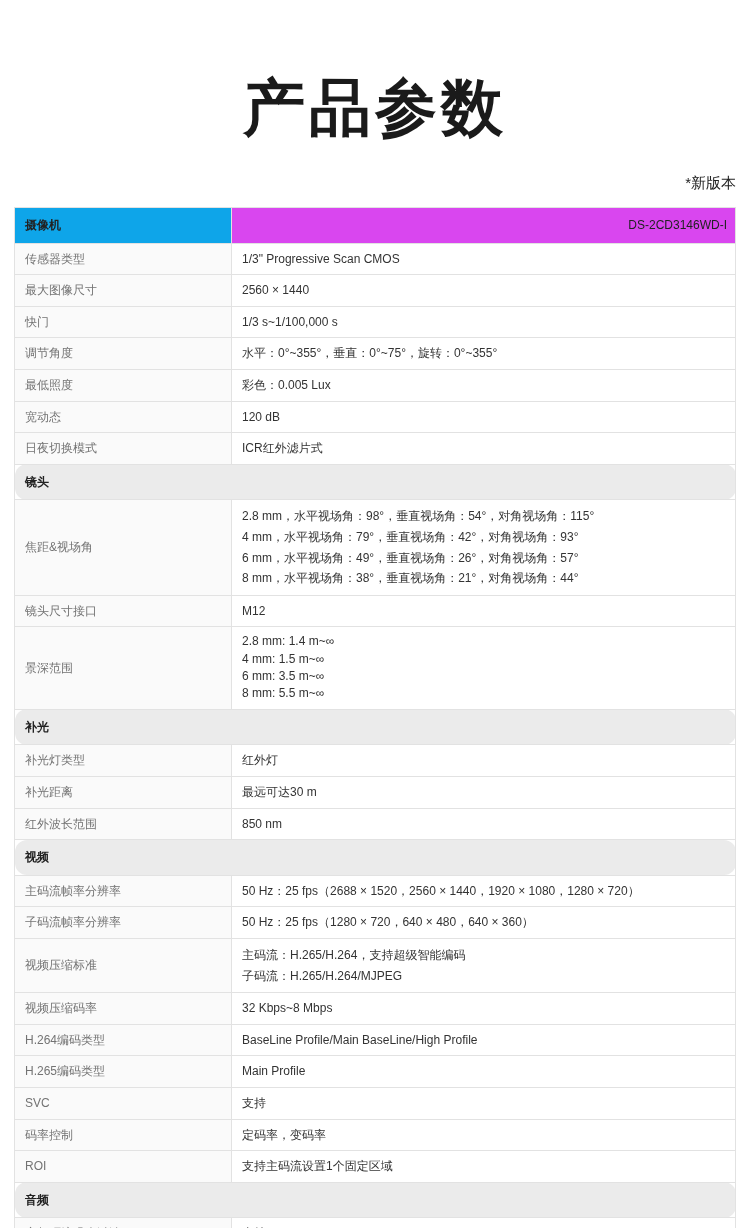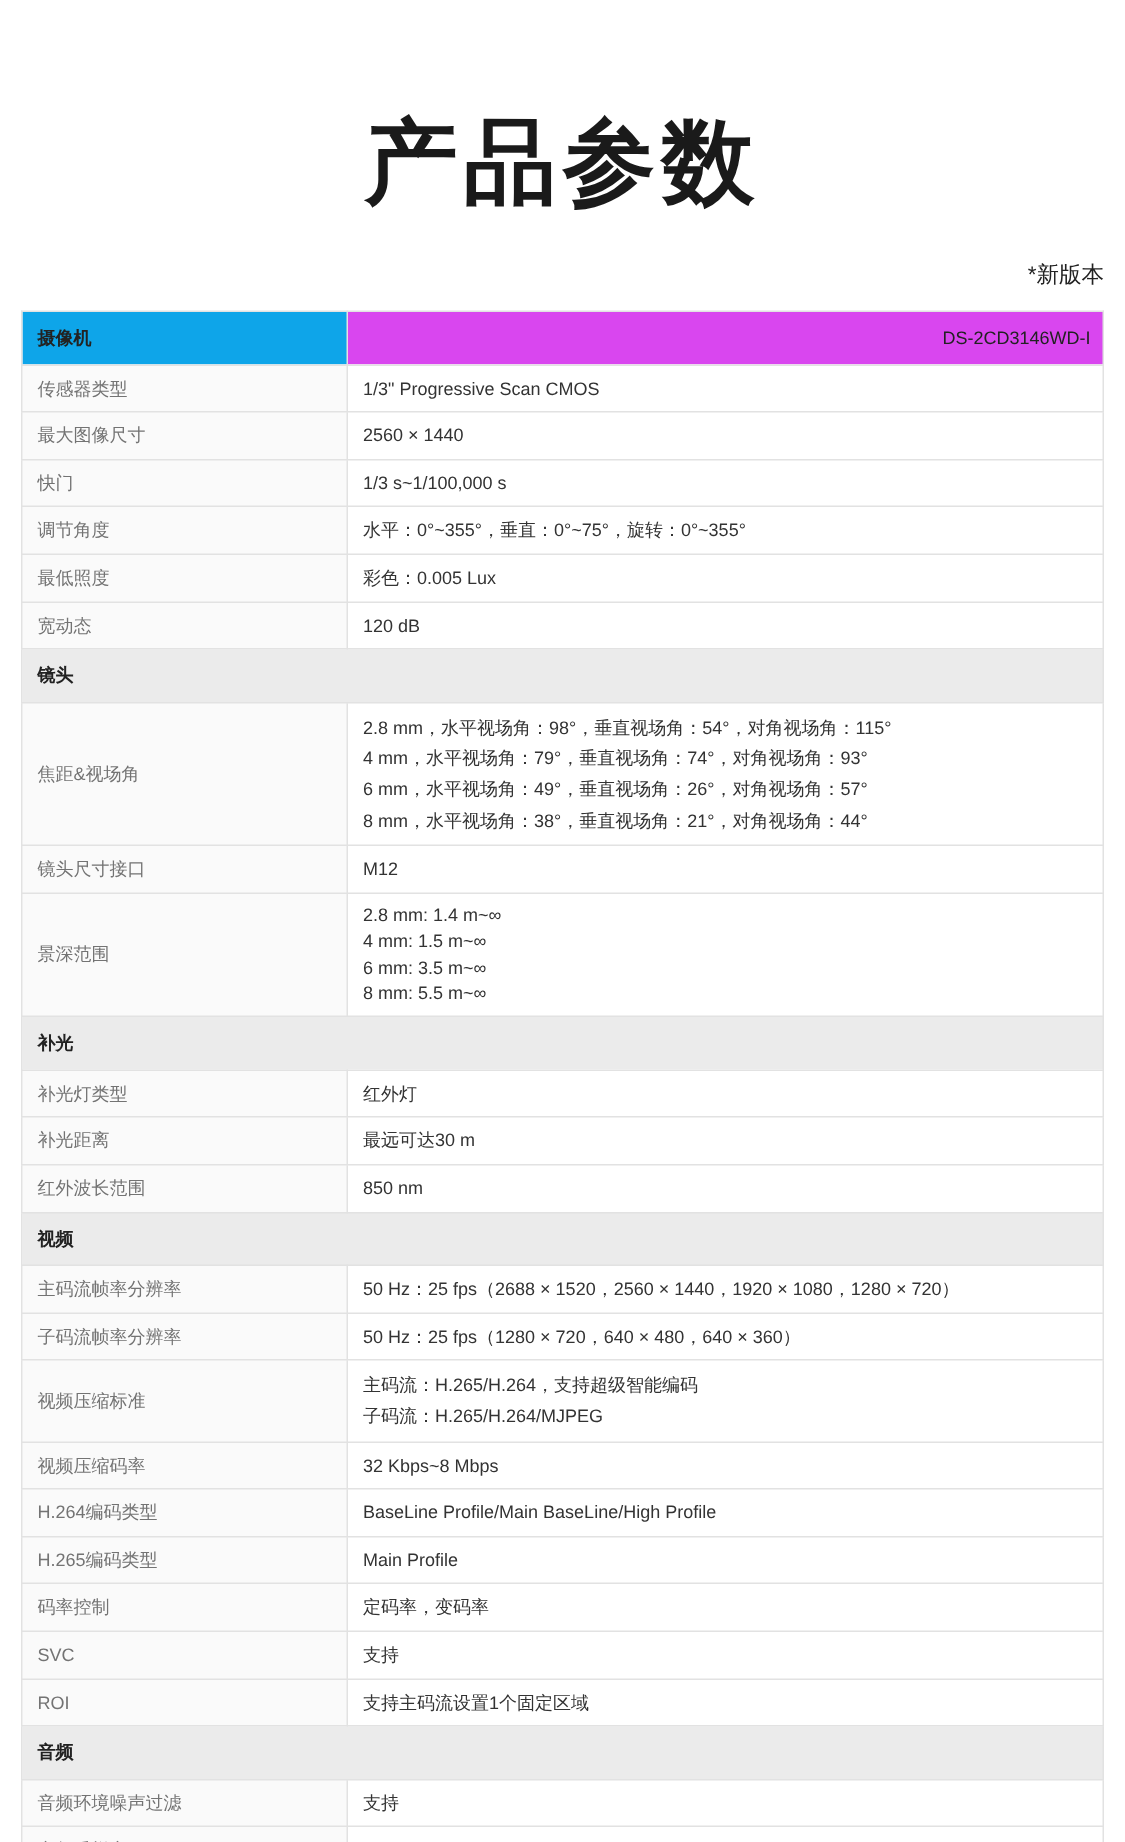--- a/index.html
+++ b/index.html
@@ -61,20 +61,21 @@
   td.value {
     background: #ffffff;
     color: #333;
   }
   tr.section td {
     background: #ebebeb;
     font-weight: bold;
     color: #222;
     padding-top: 8px;
     padding-bottom: 8px;
+    border-radius: 12px;
   }
   tr.header td {
     background: #0ea5e9;
     font-weight: bold;
     color: #222;
     padding-top: 8px;
     padding-bottom: 8px;
   }
   tr.header td.value {
     background: #d946ef;
@@ -121,28 +122,32 @@
           <td class="value">水平：0°~355°，垂直：0°~75°，旋转：0°~355°</td>
         </tr>
         <tr>
           <td class="label">最低照度</td>
           <td class="value">彩色：0.005 Lux</td>
         </tr>
         <tr>
           <td class="label">宽动态</td>
           <td class="value">120 dB</td>
         </tr>
+        <tr>
+          <td class="label">日夜切换模式</td>
+          <td class="value">ICR红外滤片式</td>
+        </tr>
         <tr class="section">
           <td colspan="2">镜头</td>
         </tr>
         <tr>
           <td class="label">焦距&amp;视场角</td>
           <td class="value multi-line">
             <div>2.8 mm，水平视场角：98°，垂直视场角：54°，对角视场角：115°</div>
-            <div>4 mm，水平视场角：79°，垂直视场角：74°，对角视场角：93°</div>
+            <div>4 mm，水平视场角：79°，垂直视场角：42°，对角视场角：93°</div>
             <div>6 mm，水平视场角：49°，垂直视场角：26°，对角视场角：57°</div>
             <div>8 mm，水平视场角：38°，垂直视场角：21°，对角视场角：44°</div>
           </td>
         </tr>
         <tr>
           <td class="label">镜头尺寸接口</td>
           <td class="value">M12</td>
         </tr>
         <tr>
           <td class="label">景深范围</td>
@@ -192,28 +197,28 @@
         </tr>
         <tr>
           <td class="label">H.264编码类型</td>
           <td class="value">BaseLine Profile/Main BaseLine/High Profile</td>
         </tr>
         <tr>
           <td class="label">H.265编码类型</td>
           <td class="value">Main Profile</td>
         </tr>
         <tr>
+          <td class="label">SVC</td>
+          <td class="value">支持</td>
+        </tr>
+        <tr>
           <td class="label">码率控制</td>
           <td class="value">定码率，变码率</td>
         </tr>
         <tr>
-          <td class="label">SVC</td>
-          <td class="value">支持</td>
-        </tr>
-        <tr>
           <td class="label">ROI</td>
           <td class="value">支持主码流设置1个固定区域</td>
         </tr>
         <tr class="section">
           <td colspan="2">音频</td>
         </tr>
         <tr>
           <td class="label">音频环境噪声过滤</td>
           <td class="value">支持</td>
         </tr>

